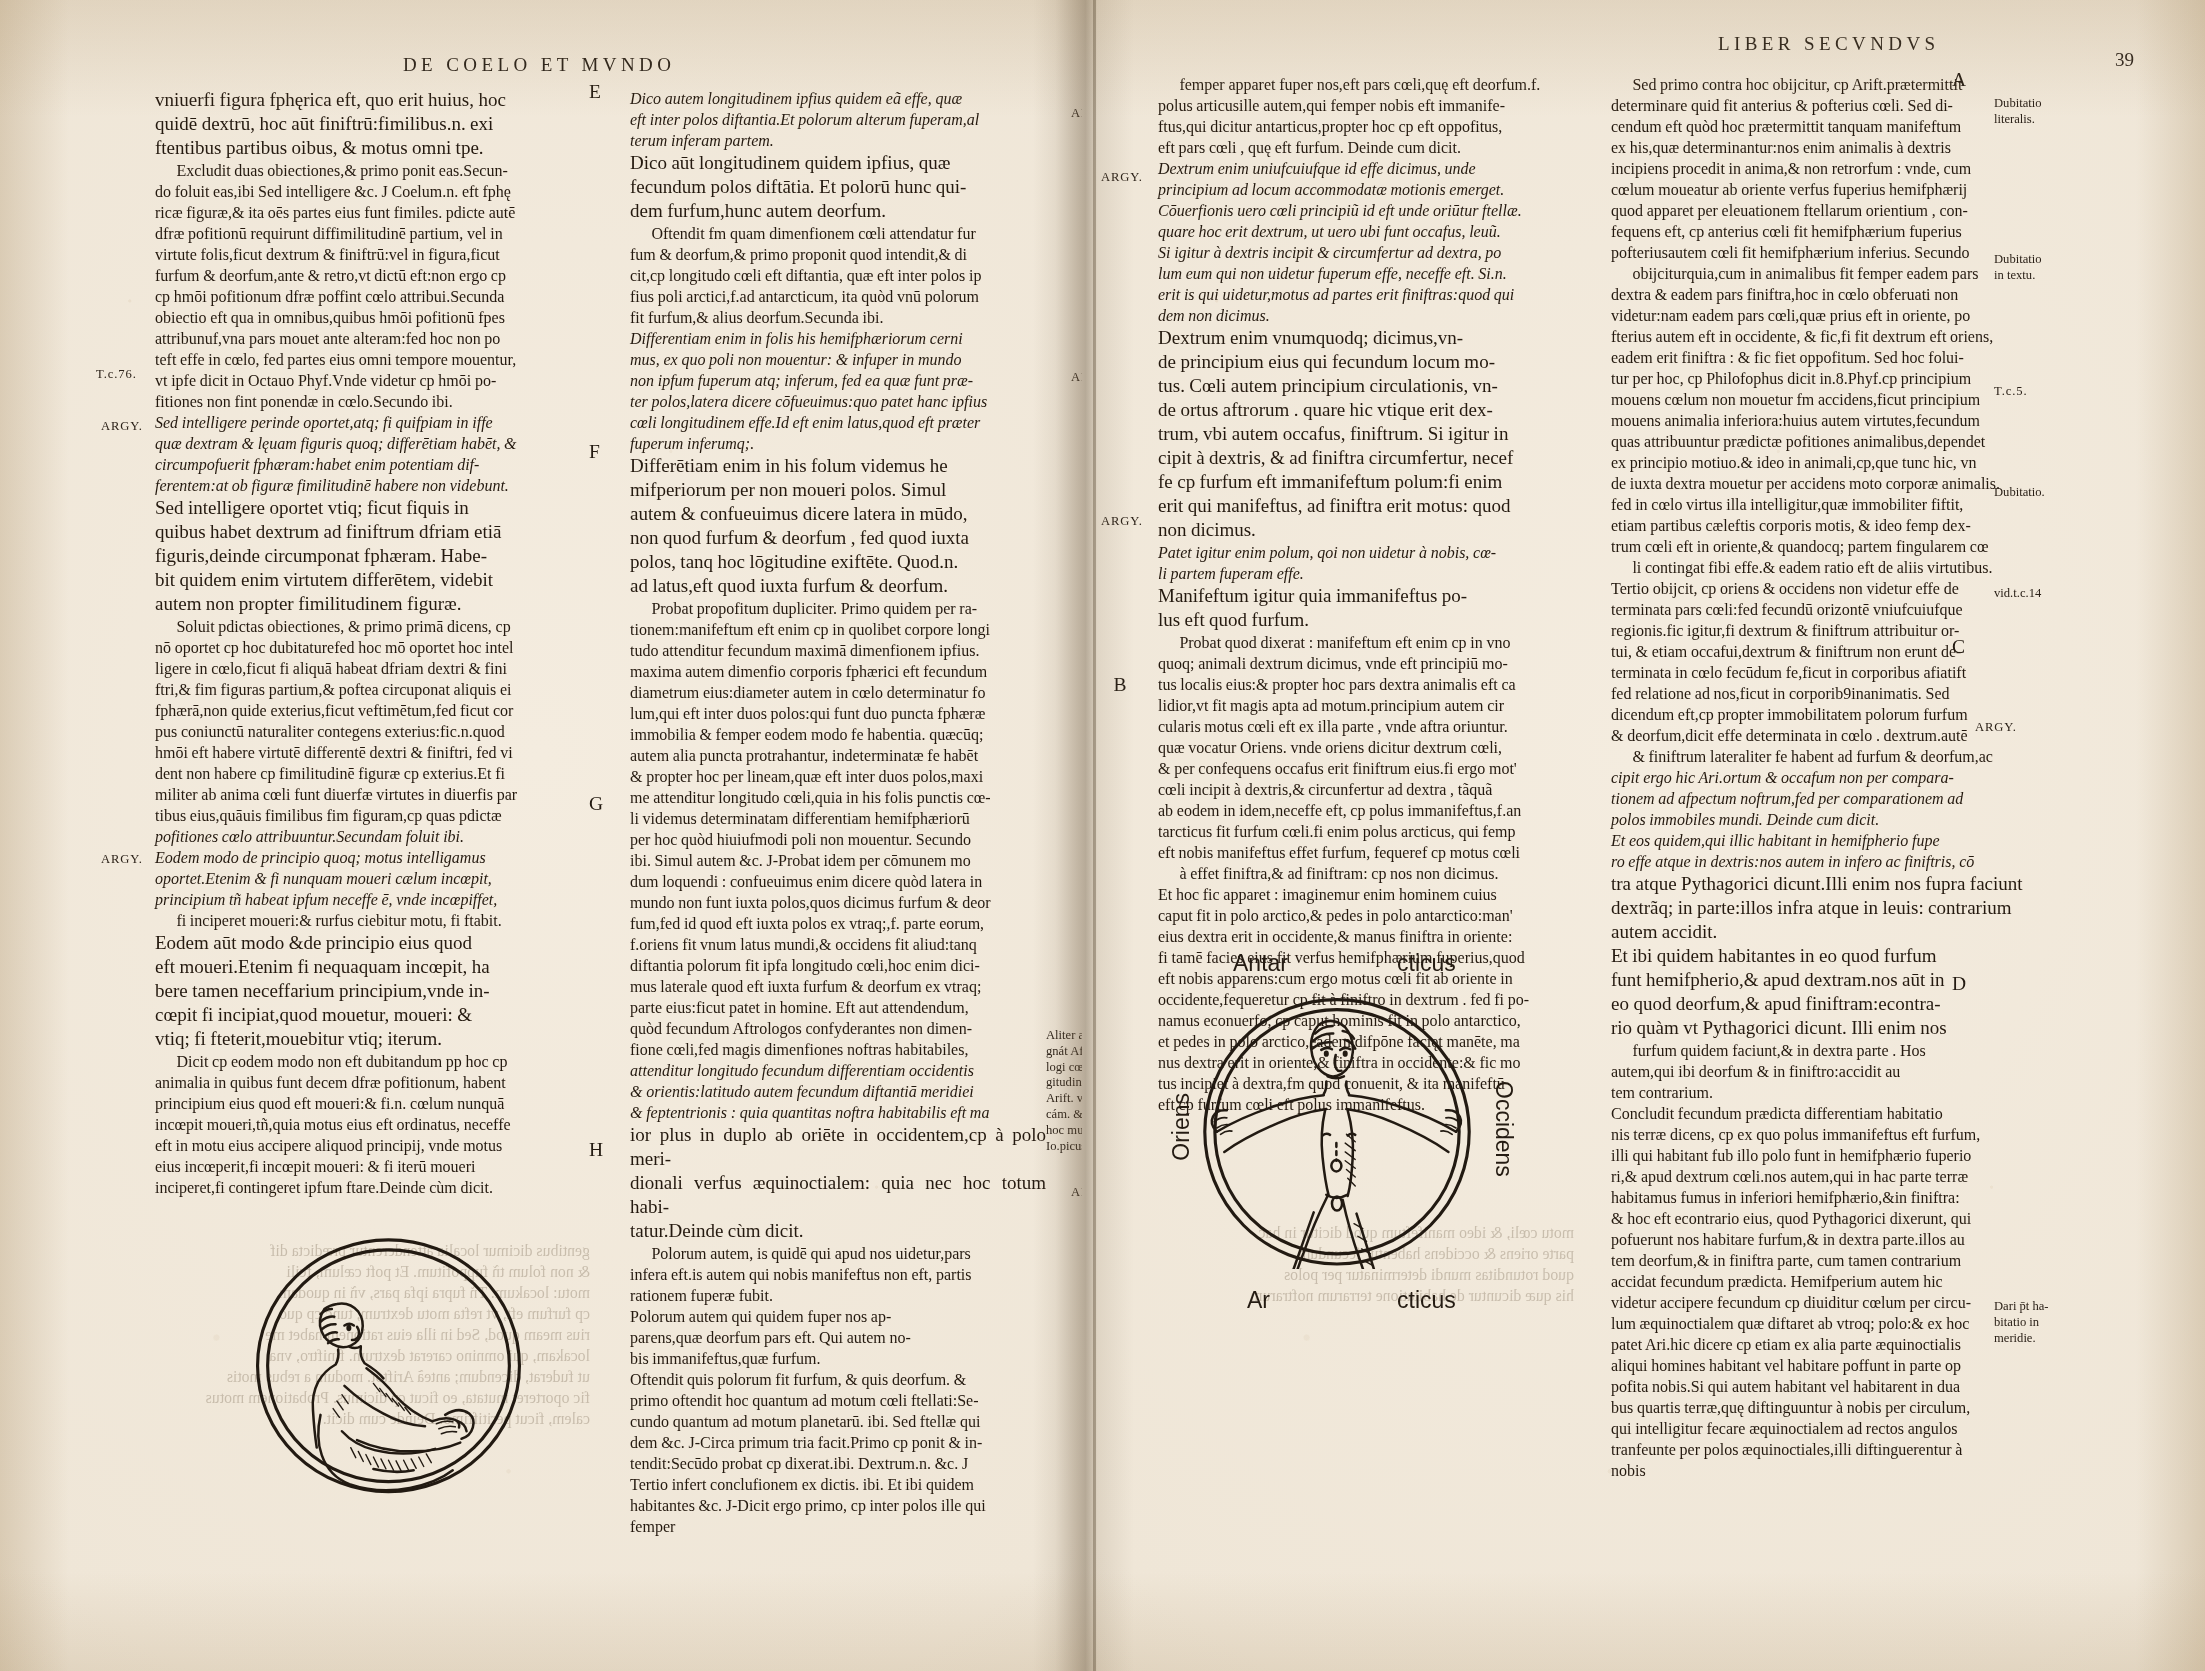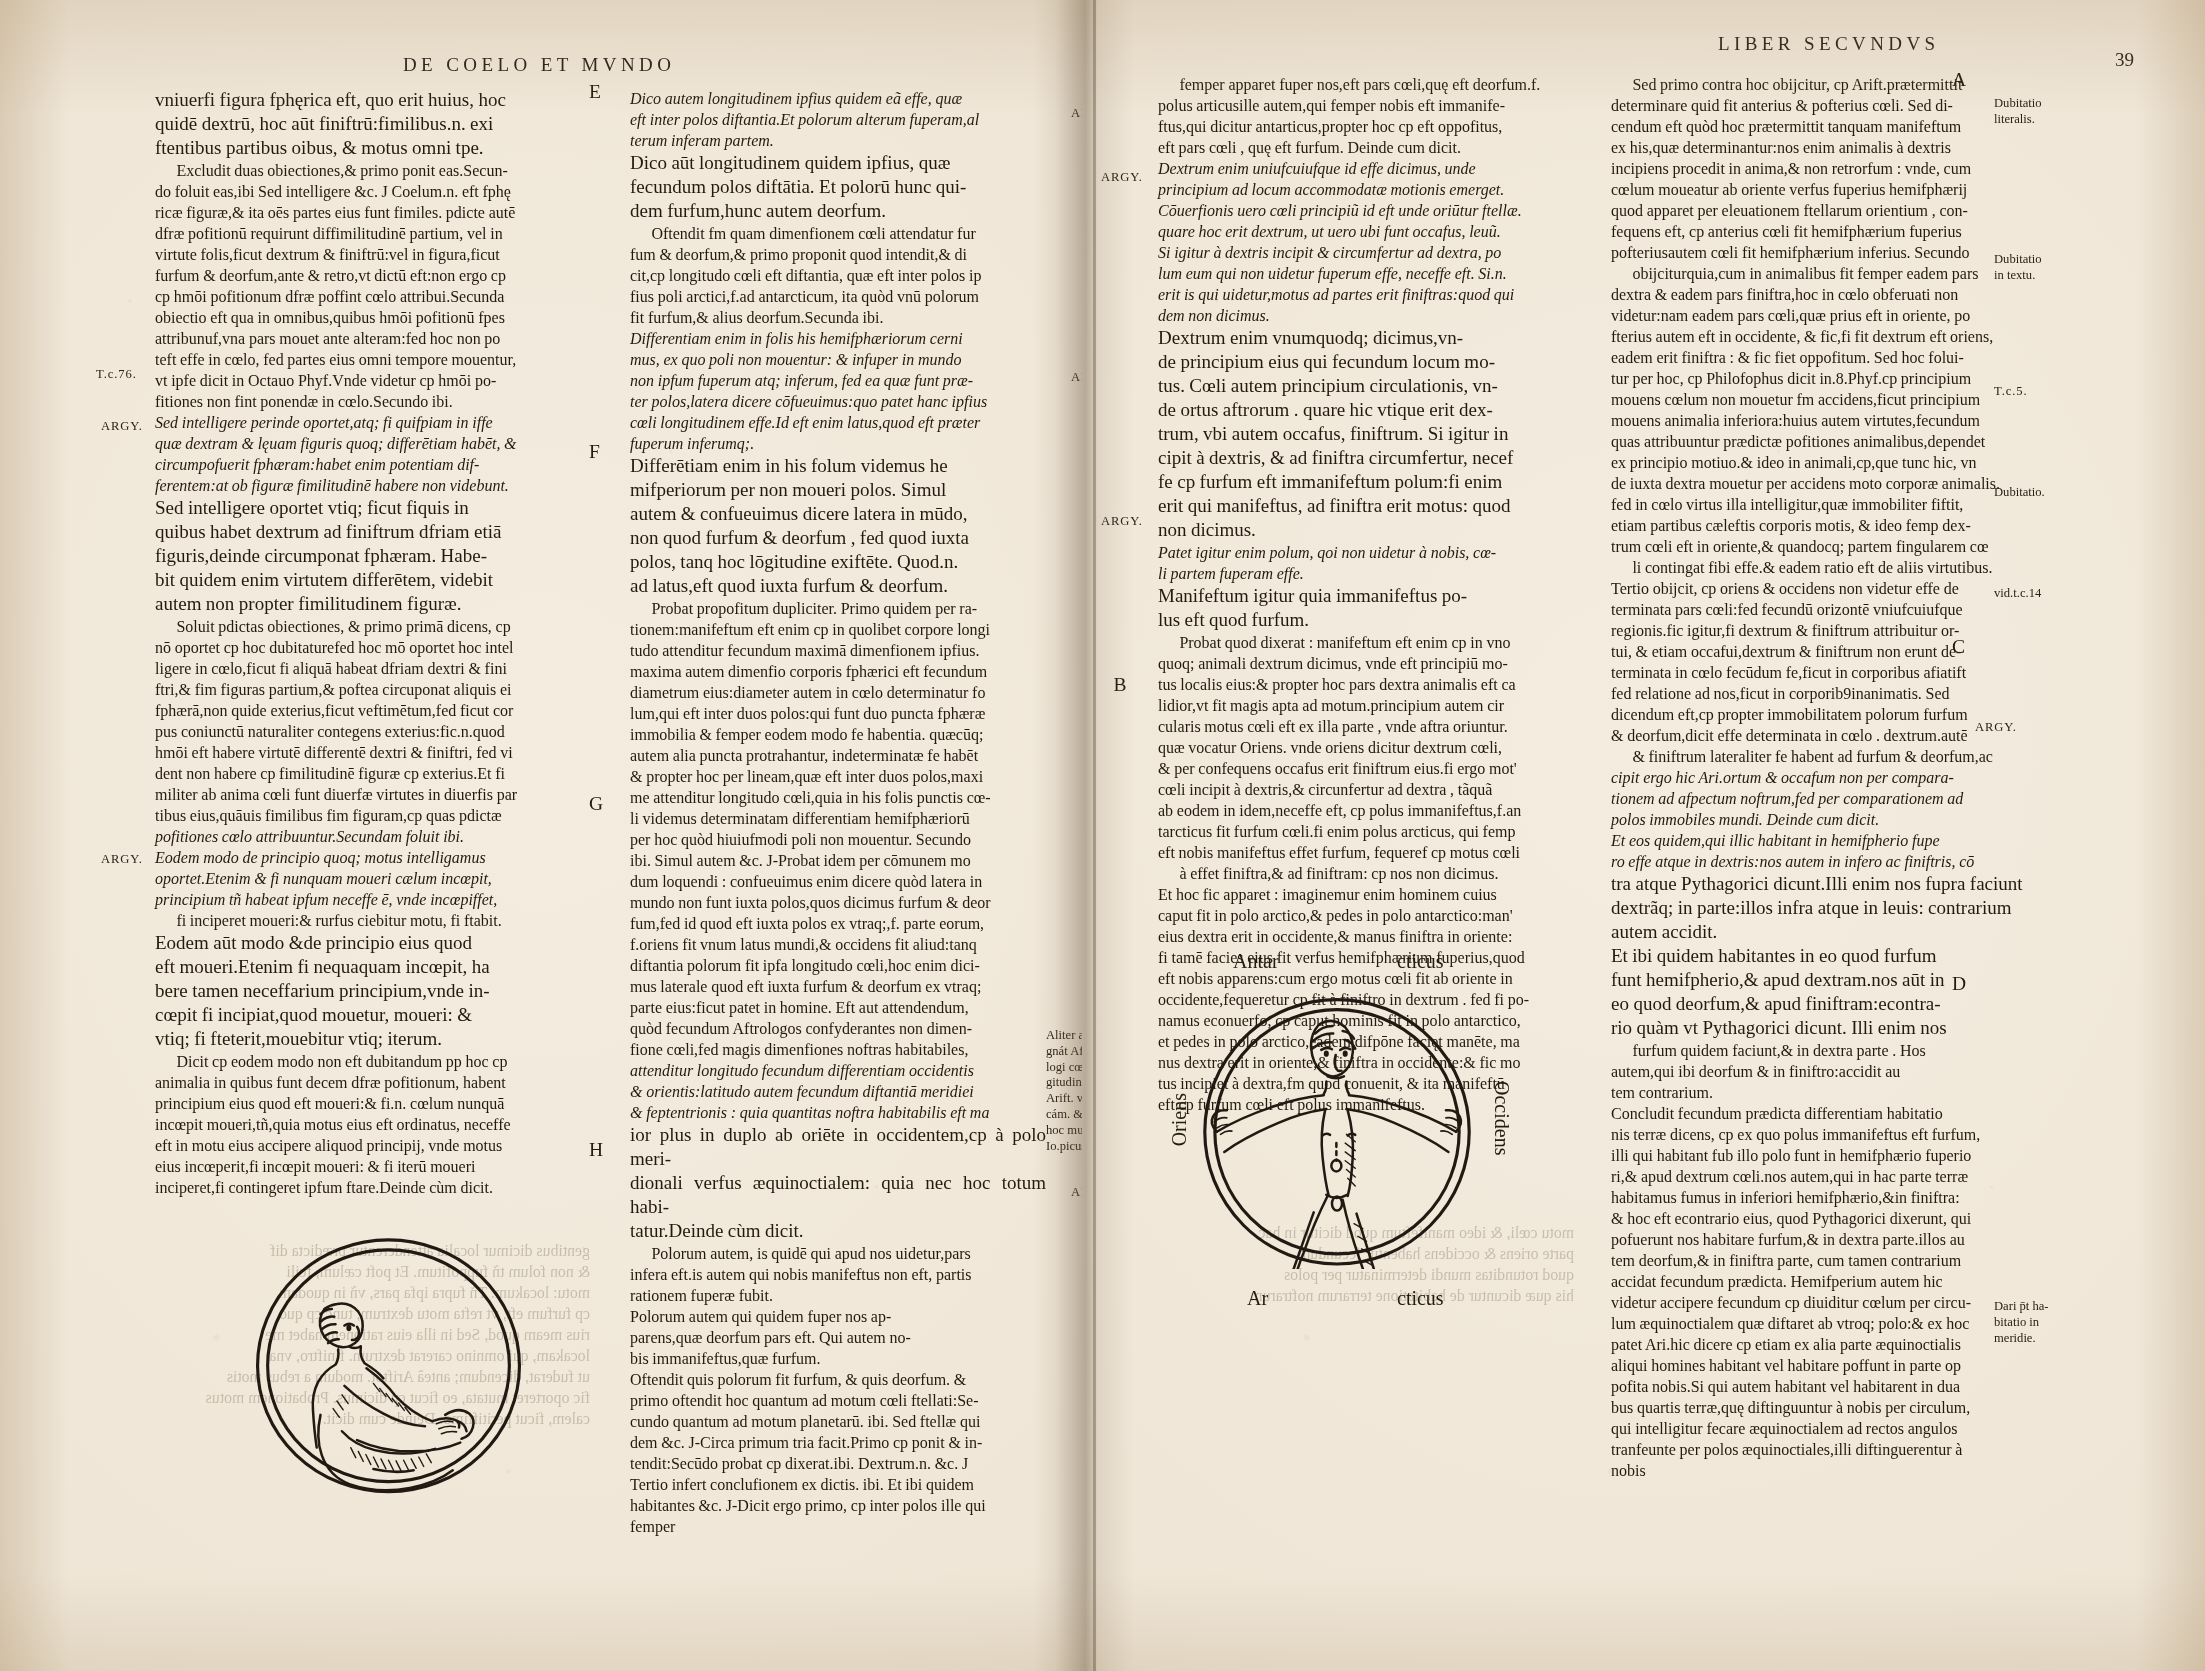--- a/index.html
+++ b/index.html
@@ -114,22 +114,22 @@
     text-align:justify;
     pointer-events:none;
     filter:blur(0.4px);
     z-index:1;
   }
 
   
   .cut{position:absolute;z-index:5;}
   .cut svg{display:block;}
   .figlabel{
-    position:absolute;font-size:20px;color:#241b12;
-    font-family:Liberation Serif, serif;white-space:nowrap;z-index:6;
+    position:absolute;font-size:23px;color:#241b12;
+    font-family:Liberation Sans, sans-serif;white-space:nowrap;z-index:6;
   }
   .figlabel.vert{writing-mode:vertical-rl;}
   .figlabel.vert-l{writing-mode:vertical-rl;transform:rotate(180deg);}
 </style>
 </head>
 <body>
 
 <div id="spread">
 
   <div class="page" id="page-left">

